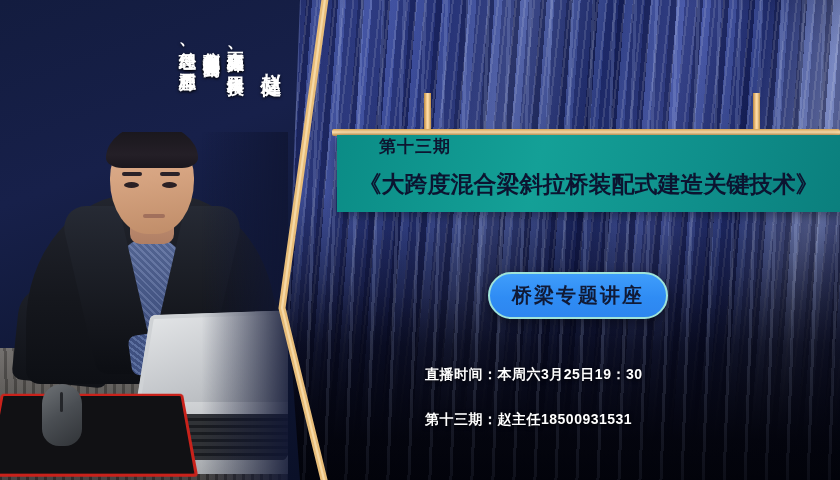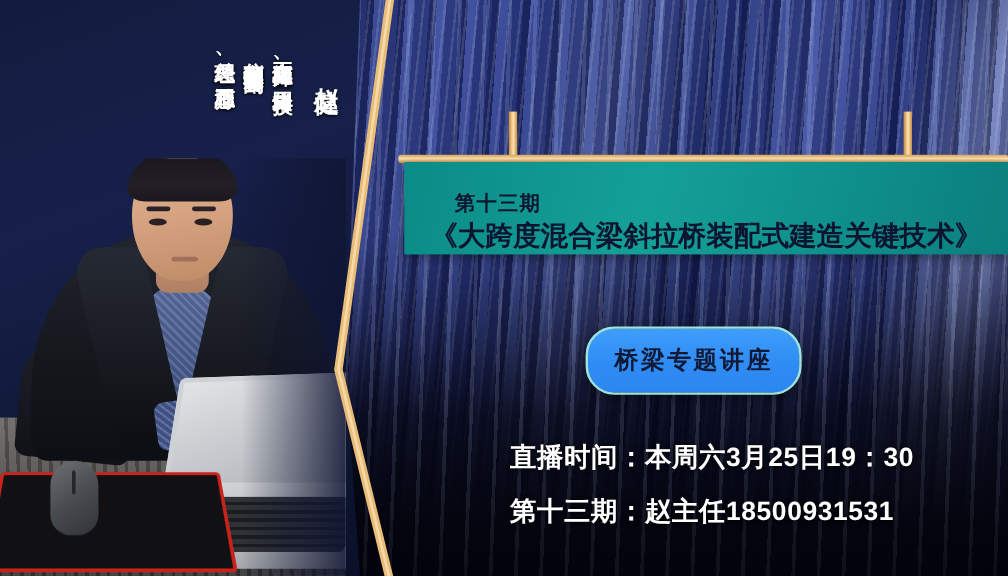--- a/index.html
+++ b/index.html
@@ -192,47 +192,47 @@
     position:absolute; left:332px; top:129px; width:508px; height:7px;
     background:linear-gradient(180deg,#d8a659 0%, #ffe2b0 45%, #c08d43 100%);
     border-radius:2px;
   }
 
   
   .subject-panel {
     position:absolute; left:337px; top:135px; width:503px; height:77px;
     background:linear-gradient(105deg,#0b8c86 0%, #14a097 40%, #0f8f8b 72%, #0b7f7d 100%);
     box-shadow:0 3px 10px rgba(0,0,0,0.40);
-    padding-top:23px;
+    padding-top:0;
   }
   .issue-line {
     color:#0d1530; font-size:17px; font-weight:bold;
     margin-left:42px; letter-spacing:1px;
   }
   .subject-line {
     color:#0c1430; font-size:23px; font-weight:bold;
-    text-align:center; margin-top:0; letter-spacing:0px;
+    text-align:center; margin-top:11px; letter-spacing:0px;
   }
 
   
   .pill-button {
-    position:absolute; left:488px; top:272px; width:180px; height:57px;
+    position:absolute; left:488px; top:272px; width:180px; height:47px;
     border-radius:24px;
     background:linear-gradient(180deg,#3f9dfb 0%, #2f8cf4 55%, #2d86ef 100%);
     border:2px solid #9fe3d9;
     display:flex; align-items:center; justify-content:center;
     box-shadow:0 4px 12px rgba(0,0,0,0.45);
   }
   .pill-button span {
     color:#101a36; font-size:20px; font-weight:bold; letter-spacing:2px;
   }
 
   
   .info-line {
-    position:absolute; color:#ffffff; font-weight:bold; font-size:22px;
+    position:absolute; color:#ffffff; font-weight:bold; font-size:14px;
     letter-spacing:0.5px; text-shadow:0 1px 4px rgba(0,0,0,0.9);
   }
   .info-1 { left:425px; top:366px; }
   .info-2 { left:425px; top:411px; }
 </style>
 </head>
 <body>
 
 <div id="poster">
 

